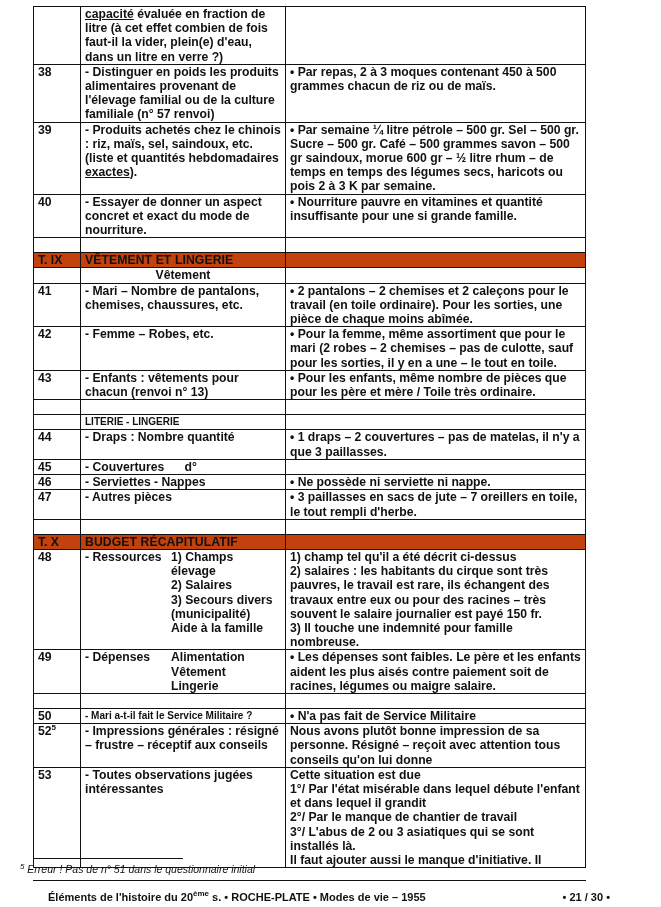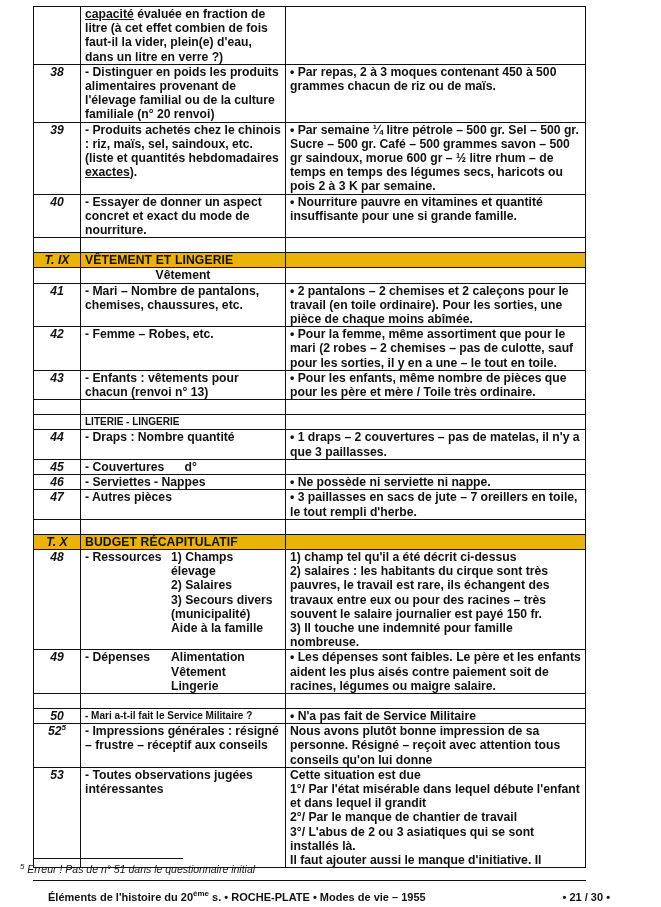--- a/index.html
+++ b/index.html
@@ -6,22 +6,22 @@
   body { width: 661px; height: 907px; position: relative; overflow: hidden;
          font-family: "Liberation Sans", sans-serif; color: #111; }
   .page { position: absolute; left: 0; top: 0; width: 661px; height: 743px; }
   table.q { position: absolute; left: 33px; top: 6px; width: 552px;
             border-collapse: collapse; table-layout: fixed;
             font-size: 12.2px; line-height: 14.2px; font-weight: bold; }
   table.q td { border: 1.5px solid #111; padding: 0 4px; vertical-align: top; }
   table.q col.c1 { width: 47px; }
   table.q col.c2 { width: 205px; }
   table.q col.c3 { width: 300px; }
-  td.num { text-align: center; font-style: italic; }
-  tr.sec td { background: #eab308; }
+  td.num { text-align: left; }
+  tr.sec td { background: #c2410c; }
   tr.sec td.title { text-align: left; letter-spacing: 0.1px; }
   tr.blank td { height: 14px; }
   td.sub { text-align: center; font-weight: bold; }
   .u { text-decoration: underline; }
   .small { font-size: 10px; }
   .line { display: block; }
   .split { display: flex; }
   .split .l { width: 86px; flex: none; }
   .split .r { flex: 1; }
   .sup { font-size: 8px; vertical-align: super; line-height: 0; }
@@ -43,21 +43,21 @@
       </colgroup>
 
   <tbody>
         <tr>
     <td></td>
     <td><span class="u">capacité</span><span> évaluée en fraction de litre (à cet effet combien de fois faut-il la vider, plein(e) d'eau, dans un litre en verre ?)</span></td>
     <td></td>
   </tr>
   <tr>
     <td class="num">38</td>
-    <td>- Distinguer en poids les produits alimentaires provenant de l'élevage familial ou de la culture familiale (n° 20 renvoi)</td>
+    <td>- Distinguer en poids les produits alimentaires provenant de l'élevage familial ou de la culture familiale (n° 57 renvoi)</td>
     <td>• Par repas, 2 à 3 moques contenant 450 à 500 grammes chacun de riz ou de maïs.</td>
   </tr>
   <tr>
     <td class="num">39</td>
     <td><span>- Produits achetés chez le chinois : riz, maïs, sel, saindoux, etc. (liste et quantités hebdomadaires </span><span class="u">exactes</span><span>).</span></td>
     <td>• Par semaine ¼ litre pétrole – 500 gr. Sel – 500 gr. Sucre – 500 gr. Café – 500 grammes savon – 500 gr saindoux, morue 600 gr – ½ litre rhum – de temps en temps des légumes secs, haricots ou pois 2 à 3 K par semaine.</td>
   </tr>
   <tr>
     <td class="num">40</td>
     <td>- Essayer de donner un aspect concret et exact du mode de nourriture.</td>

